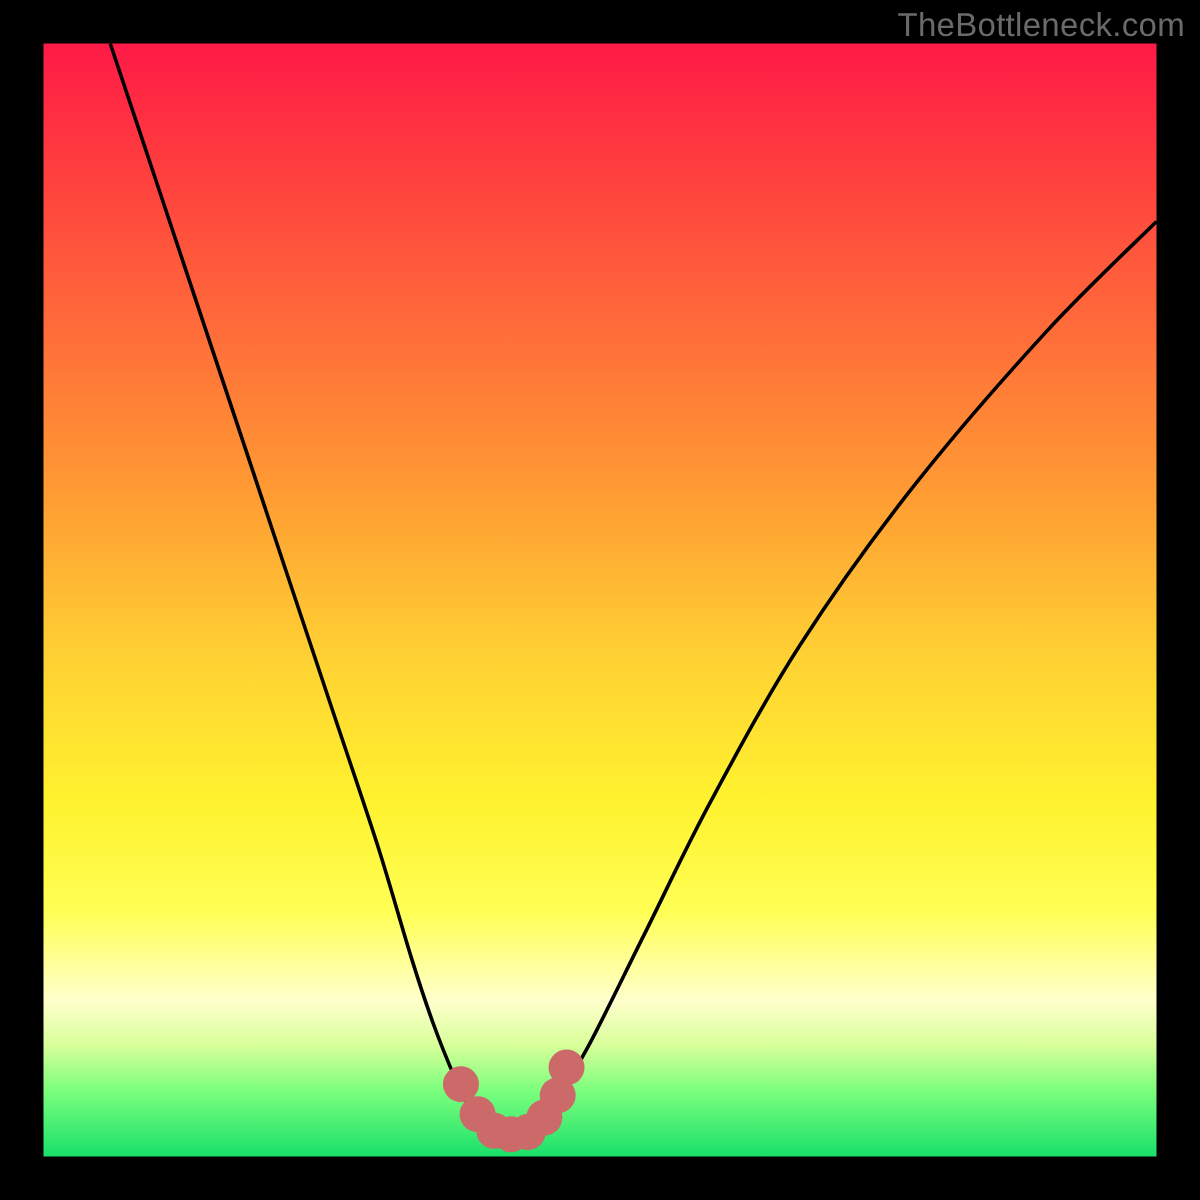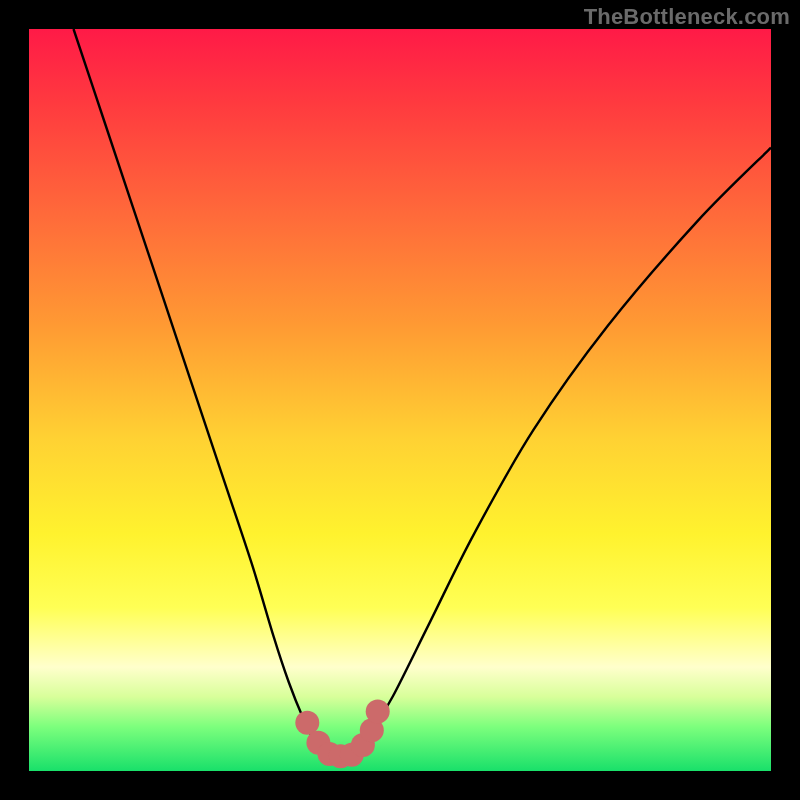--- a/index.html
+++ b/index.html
@@ -37,21 +37,21 @@
       #d8ff9a 90%,
       #7dff7d 94%,
       #19e06a 100%);
   }
   .watermark {
     position: absolute;
     top: 4px;
     right: 10px;
     color: #6a6a6a;
     font-size: 22px;
-    font-weight: 700;
+    font-weight: 400;
     letter-spacing: 0.2px;
     user-select: none;
   }
   svg.curve {
     position: absolute;
     left: 0;
     top: 0;
     width: 742px;
     height: 742px;
     overflow: visible;

